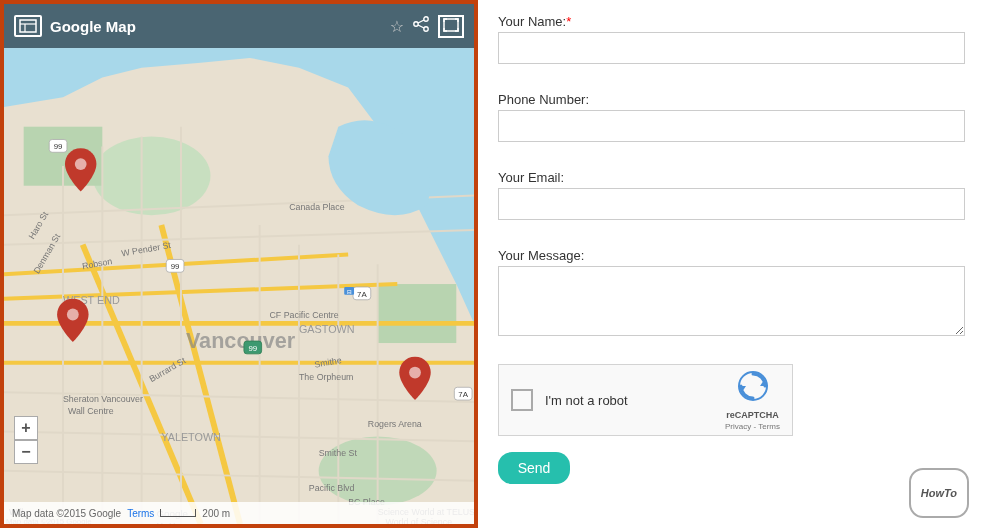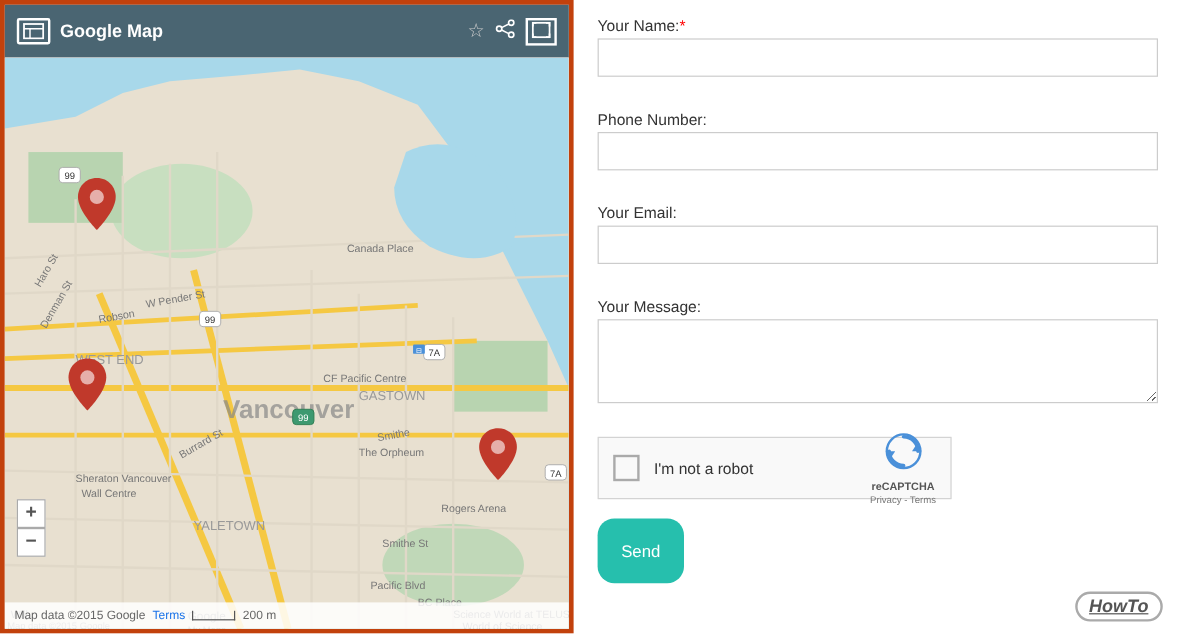--- a/index.html
+++ b/index.html
@@ -182,21 +182,21 @@
       outline: none;
       width: 100%;
       height: 70px;
       resize: vertical;
     }
 
     .captcha-box {
       border: 1px solid #d3d3d3;
       background: #f9f9f9;
       width: 295px;
-      height: 52px;
+      height: 72px;
       display: flex;
       align-items: center;
       padding: 0 12px;
       gap: 12px;
       margin-bottom: 12px;
     }
 
     .captcha-checkbox {
       width: 22px;
       height: 22px;
@@ -232,39 +232,38 @@
 
     .captcha-links {
       font-size: 8px;
       color: #777;
     }
 
     .send-button {
       background: #26bfad;
       color: #fff;
       border: none;
-      padding: 19px 18px;
+      padding: 8px 18px;
       font-size: 14px;
       cursor: pointer;
       border-radius: 14px;
       width: 72px;
     }
 
     .howto-badge {
       position: absolute;
       bottom: 10px;
       right: 16px;
       border: 2px solid #aaa;
       border-radius: 14px;
-      padding: 2px 10px;
-      font-size: 15px;
+      padding: 17px 10px;
+      font-size: 11px;
       color: #555;
       font-style: italic;
       font-weight: bold;
-      text-decoration: underline;
     }
   </style>
 </head>
 <body>
 
 <div class="map-panel">
   <div class="map-toolbar">
     <div class="map-toolbar-icon">
       <svg width="18" height="14" viewBox="0 0 18 14">
         <rect x="1" y="1" width="16" height="12" fill="none" stroke="#fff" stroke-width="1.5"></rect>

